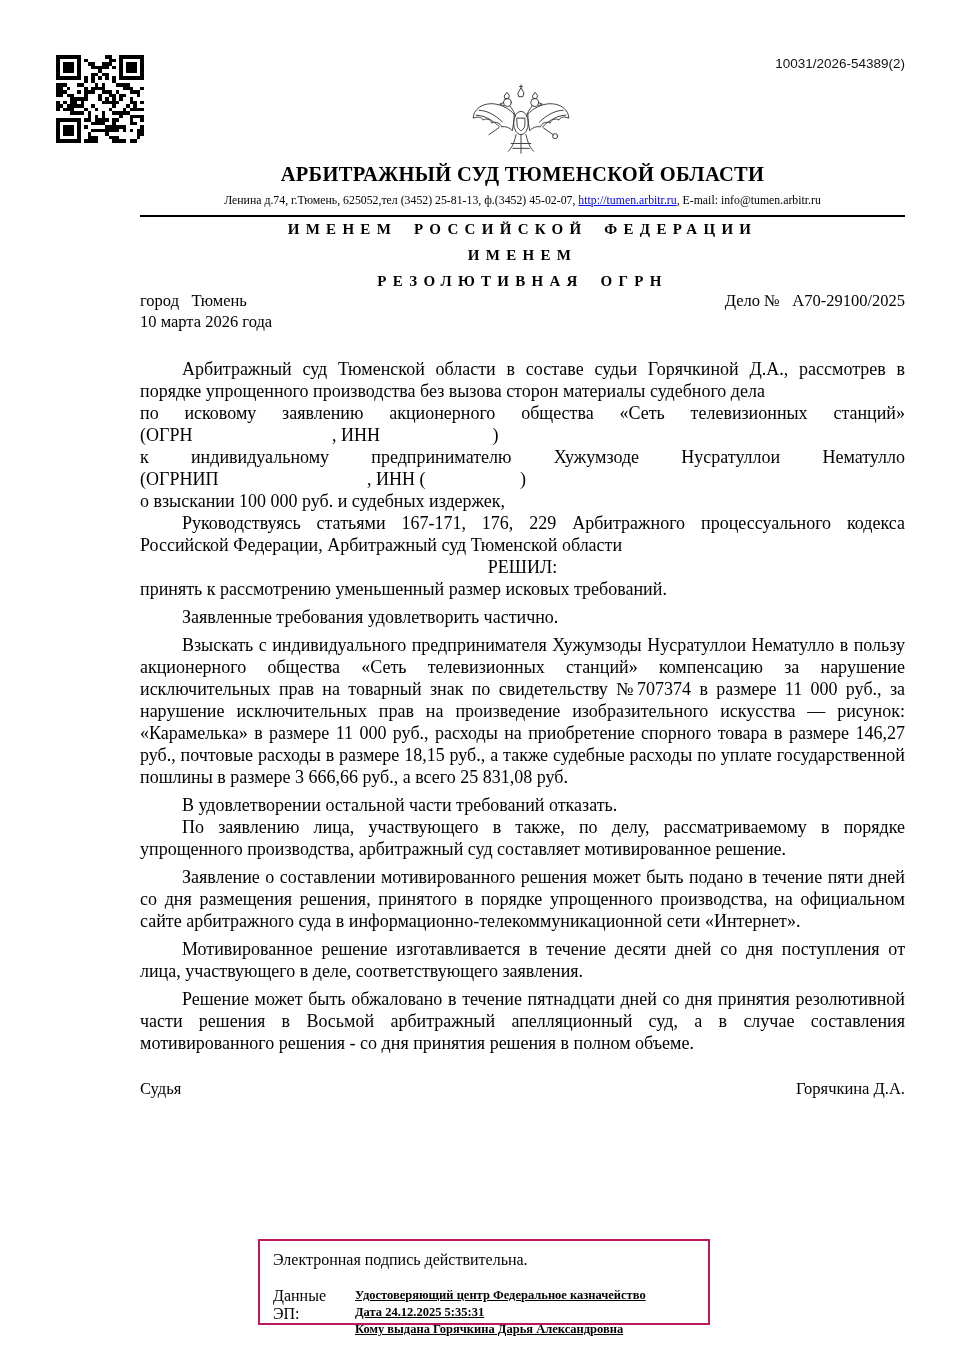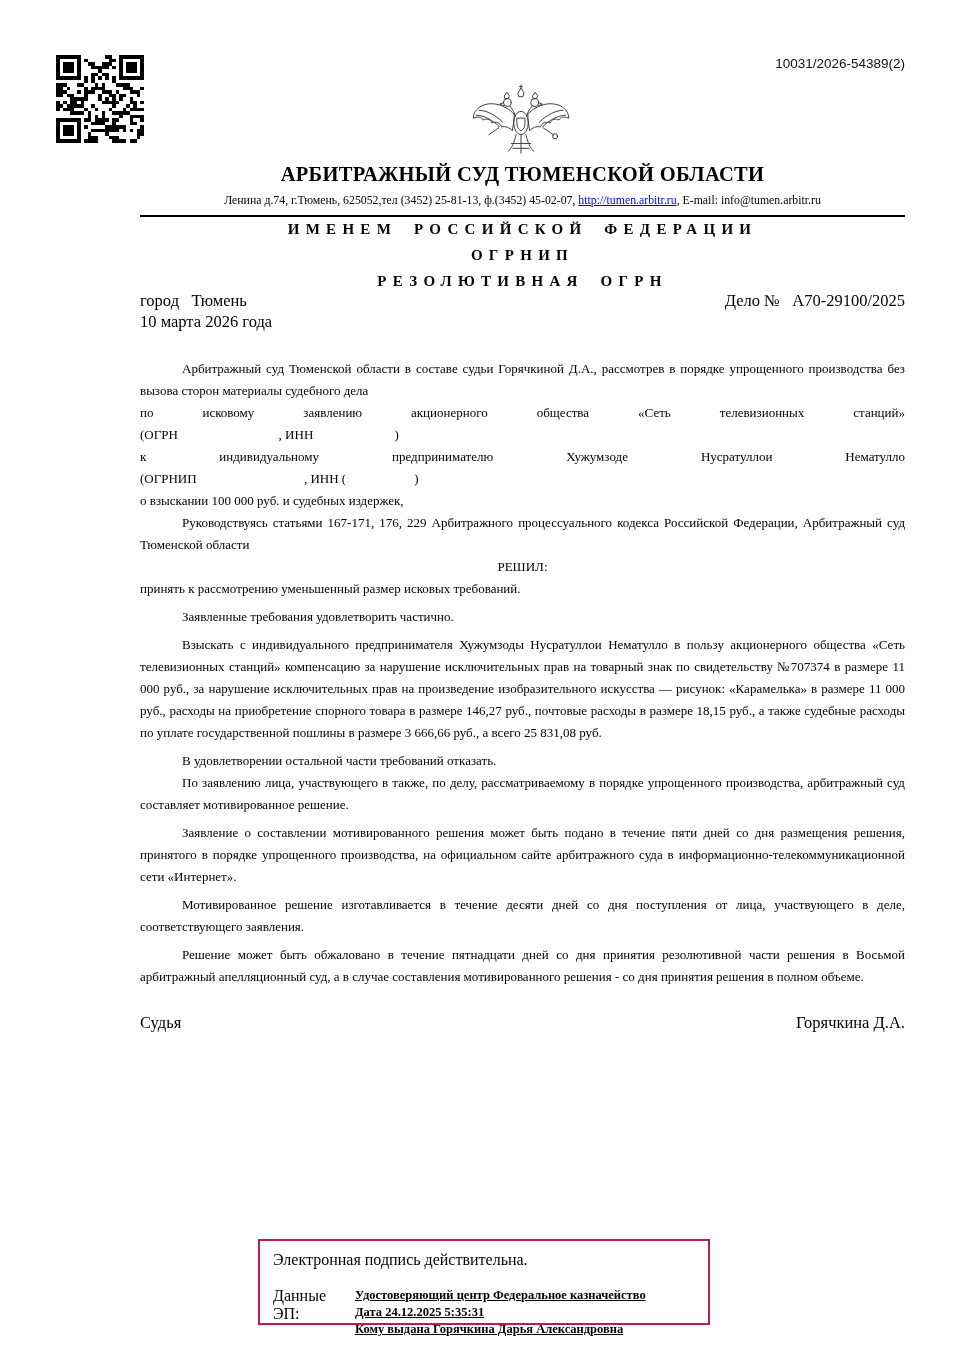--- a/index.html
+++ b/index.html
@@ -37,21 +37,21 @@
     letter-spacing:.42em;word-spacing:.45em;margin-top:4px;white-space:nowrap;
   }
   .h-spaced.mt{margin-top:9px;}
   .meta-row{
     display:flex;justify-content:space-between;align-items:baseline;
     font-size:16.5px;line-height:21px;white-space:pre;
   }
   .date-line{font-size:16.5px;line-height:21px;white-space:pre;}
 
   
-  .paras{margin-top:26px;font-size:13px;line-height:22px;}
+  .paras{margin-top:26px;font-size:18px;line-height:22px;}
   .para{margin:0;text-align:justify;}
   .p-indent{text-indent:42px;}
   .p-center{text-align:center;text-indent:0;}
   .p-stretch{text-align-last:justify;}
   .p-pre{white-space:pre-wrap;}
   .p-gap{margin-top:6px;}
 
   .judge-row{
     display:flex;justify-content:space-between;
     font-size:16.5px;line-height:22px;margin-top:24px;
@@ -421,21 +421,21 @@
   <div class="flow">
     <div class="court-name">АРБИТРАЖНЫЙ СУД ТЮМЕНСКОЙ ОБЛАСТИ</div>
 
     <div class="address">
       <span>Ленина д.74, г.Тюмень, 625052,тел (3452) 25-81-13, ф.(3452) 45-02-07, </span><a href="#">http://tumen.arbitr.ru</a><span>, E-mail: info@tumen.arbitr.ru</span>
     </div>
 
     <div class="rule"></div>
 
     <div class="h-spaced">ИМЕНЕМ РОССИЙСКОЙ ФЕДЕРАЦИИ</div>
-    <div class="h-spaced mt">ОГРНИП</div>
+    <div class="h-spaced mt">ИМЕНЕМ</div>
     <div class="h-spaced mt">РЕЗОЛЮТИВНАЯ ОГРН</div>
 
     <div class="meta-row">
       <span>город   Тюмень</span>
       <span>Дело №   А70-29100/2025</span>
     </div>
     <div class="date-line">10 марта 2026 года</div>
 
     <div class="paras" id="paras">
         <p class="para p-indent">Арбитражный суд Тюменской области в составе судьи Горячкиной Д.А., рассмотрев в порядке упрощенного производства без вызова сторон материалы судебного дела</p>

